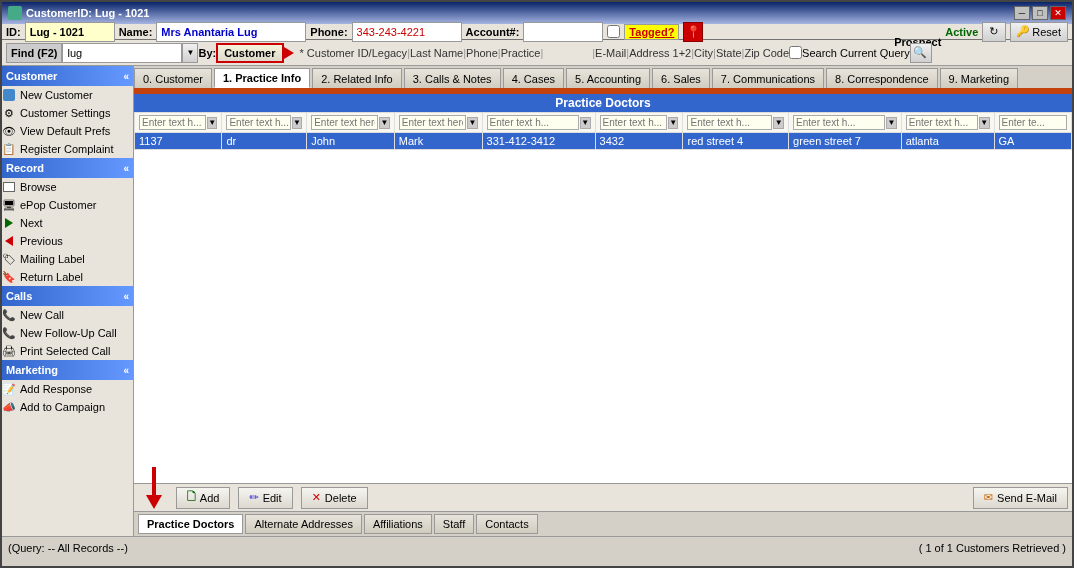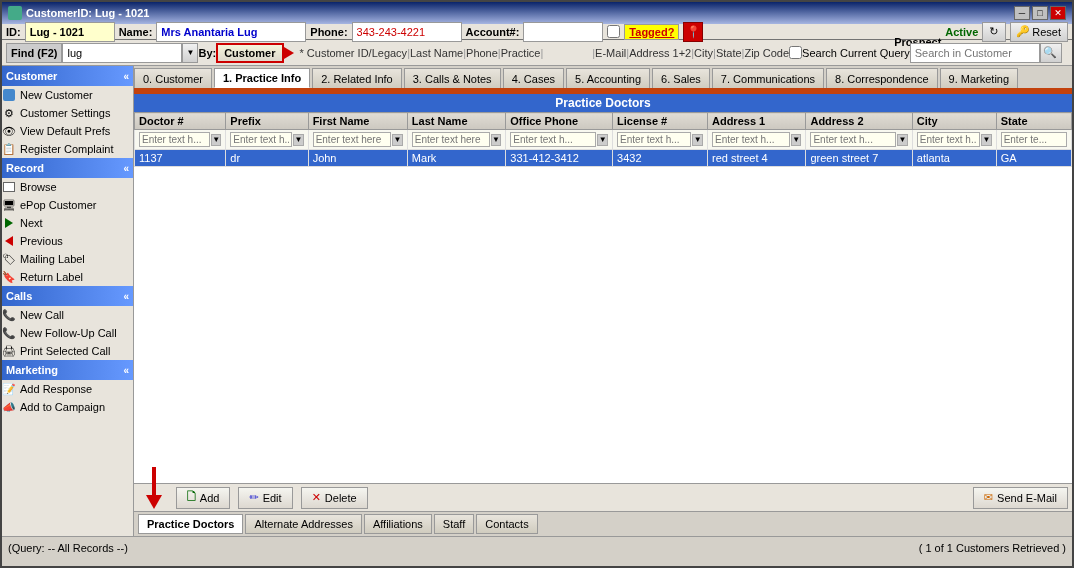--- a/index.html
+++ b/index.html
@@ -425,21 +425,20 @@
     <span style="color:#999;">|</span>
     <span style="cursor:pointer;color:#333;">Address 1+2</span>
     <span style="color:#999;">|</span>
     <span style="cursor:pointer;color:#333;">City</span>
     <span style="color:#999;">|</span>
     <span style="cursor:pointer;color:#333;">State</span>
     <span style="color:#999;">|</span>
     <span style="cursor:pointer;color:#333;">Zip Code</span>
     <input type="checkbox" style="">
     <span>Search Current Query</span>
-    <input class="search-input" placeholder="Search in Customer" style="">
     <div class="search-btn">
       <span>🔍</span>
     </div>
   </div>
 
   <div class="main-layout" style="height: calc(568px - 22px - 28px - 26px - 22px);">
 
     <div class="sidebar">
 
       <div class="sidebar-section-header">
@@ -564,32 +563,20 @@
         <div class="tab">
             <span>9. Marketing</span>
           </div>
       </div>
 
       <div class="section-title">Practice Doctors</div>
 
       <div class="table-scroll">
         <table class="data-table">
           <thead>
-            <tr>
-              <th>Doctor #</th>
-              <th>Prefix</th>
-              <th>First Name</th>
-              <th>Last Name</th>
-              <th>Office Phone</th>
-              <th>License #</th>
-              <th>Address 1</th>
-              <th>Address 2</th>
-              <th>City</th>
-              <th>State</th>
-            </tr>
             <tr class="filter-row">
               <td class="filter-cell">
                   <div class="filter-cell-inner">
                     <input type="text" placeholder="Enter text h..." style="">
                     <div class="filter-icon">▼</div>
                   </div>
                 </td>
               <td class="filter-cell">
                   <div class="filter-cell-inner">
                     <input type="text" placeholder="Enter text h..." style="">

